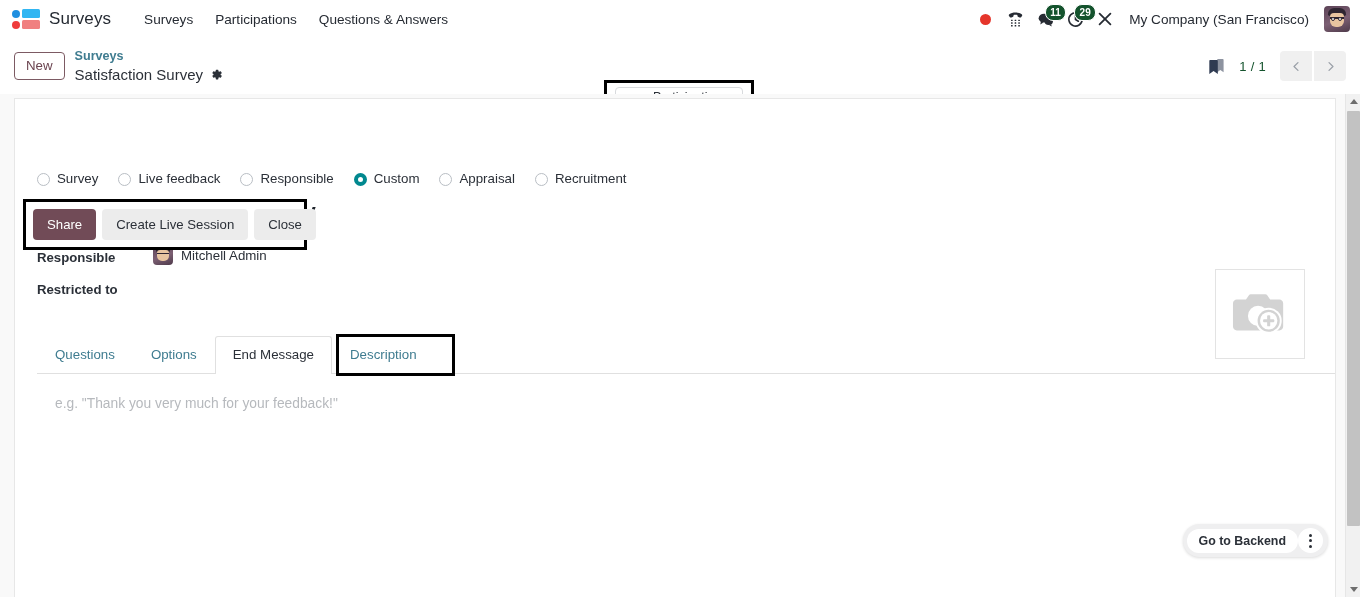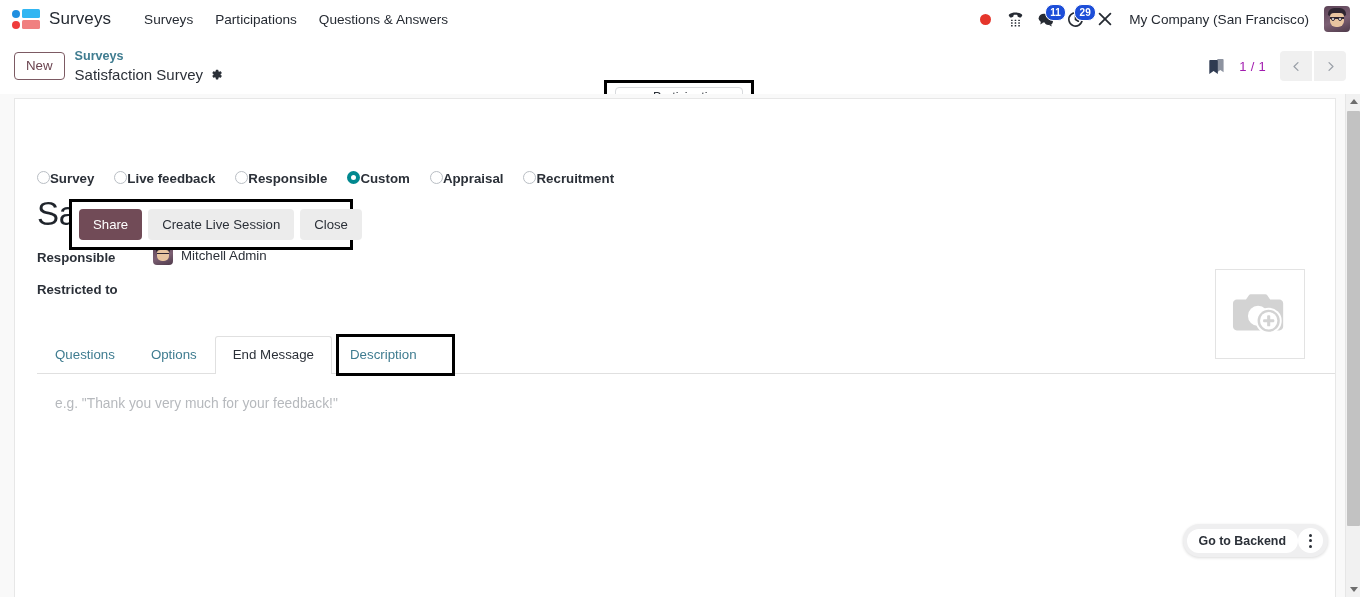--- a/index.html
+++ b/index.html
@@ -79,21 +79,21 @@
     color: #262b33;
   }
   .rec-dot {
     width: 11px; height: 11px;
     border-radius: 50%;
     background: #e5352b;
   }
   .badge {
     position: absolute;
     top: 0px; right: -6px;
-    background: #1d4ed8;
+    background: #14532d;
     color: #fff;
     font-size: 10px;
     font-weight: 700;
     line-height: 1;
     padding: 2.5px 4.5px;
     border-radius: 8px;
     min-width: 16px;
     text-align: center;
     border: 1.5px solid #fff;
   }
@@ -183,21 +183,21 @@
 
   .pager-zone {
     margin-left: auto;
     display: flex;
     align-items: center;
     gap: 14px;
   }
   .bookmark-icon { cursor: pointer; display: flex; color: #2f3b52; }
   .pager-count {
     font-size: 13px;
-    color: #a21caf;
+    color: #14532d;
     white-space: nowrap;
     letter-spacing: .3px;
   }
   .pager-btns { display: flex; }
   .pager-btn {
     width: 32px; height: 30px;
     background: #f0f0f0;
     border: none;
     display: flex; align-items: center; justify-content: center;
     cursor: pointer;
@@ -229,21 +229,20 @@
     position: absolute;
     left: 8px; top: 100px;
     width: 284px; height: 51px;
     border: 3px solid #000;
     background: #fff;
     z-index: 6;
     display: flex;
     align-items: center;
     padding-left: 7px;
     gap: 6px;
-    margin-left: 46px;
   }
   .sbtn {
     font-size: 13.2px;
     border-radius: 4px;
     padding: 6px 13px;
     cursor: pointer;
     line-height: 1.35;
     border: 1px solid transparent;
     white-space: nowrap;
   }
@@ -253,24 +252,24 @@
   
   .radio-row {
     position: absolute;
     left: 22px; top: 72px;
     display: flex;
     align-items: center;
     gap: 0;
   }
   .radio-item {
     display: flex;
-    align-items: flex-start;
+    align-items: flex-end;
+    gap: 7px;
     margin-right: 20px;
     cursor: pointer;
-    font-weight: bold;
   }
   .radio-dot {
     width: 13px; height: 13px;
     border-radius: 50%;
     border: 1.5px solid #b9bec4;
     background: #fff;
     flex: none;
   }
   .radio-dot.on {
     border: 4px solid #01888f;

